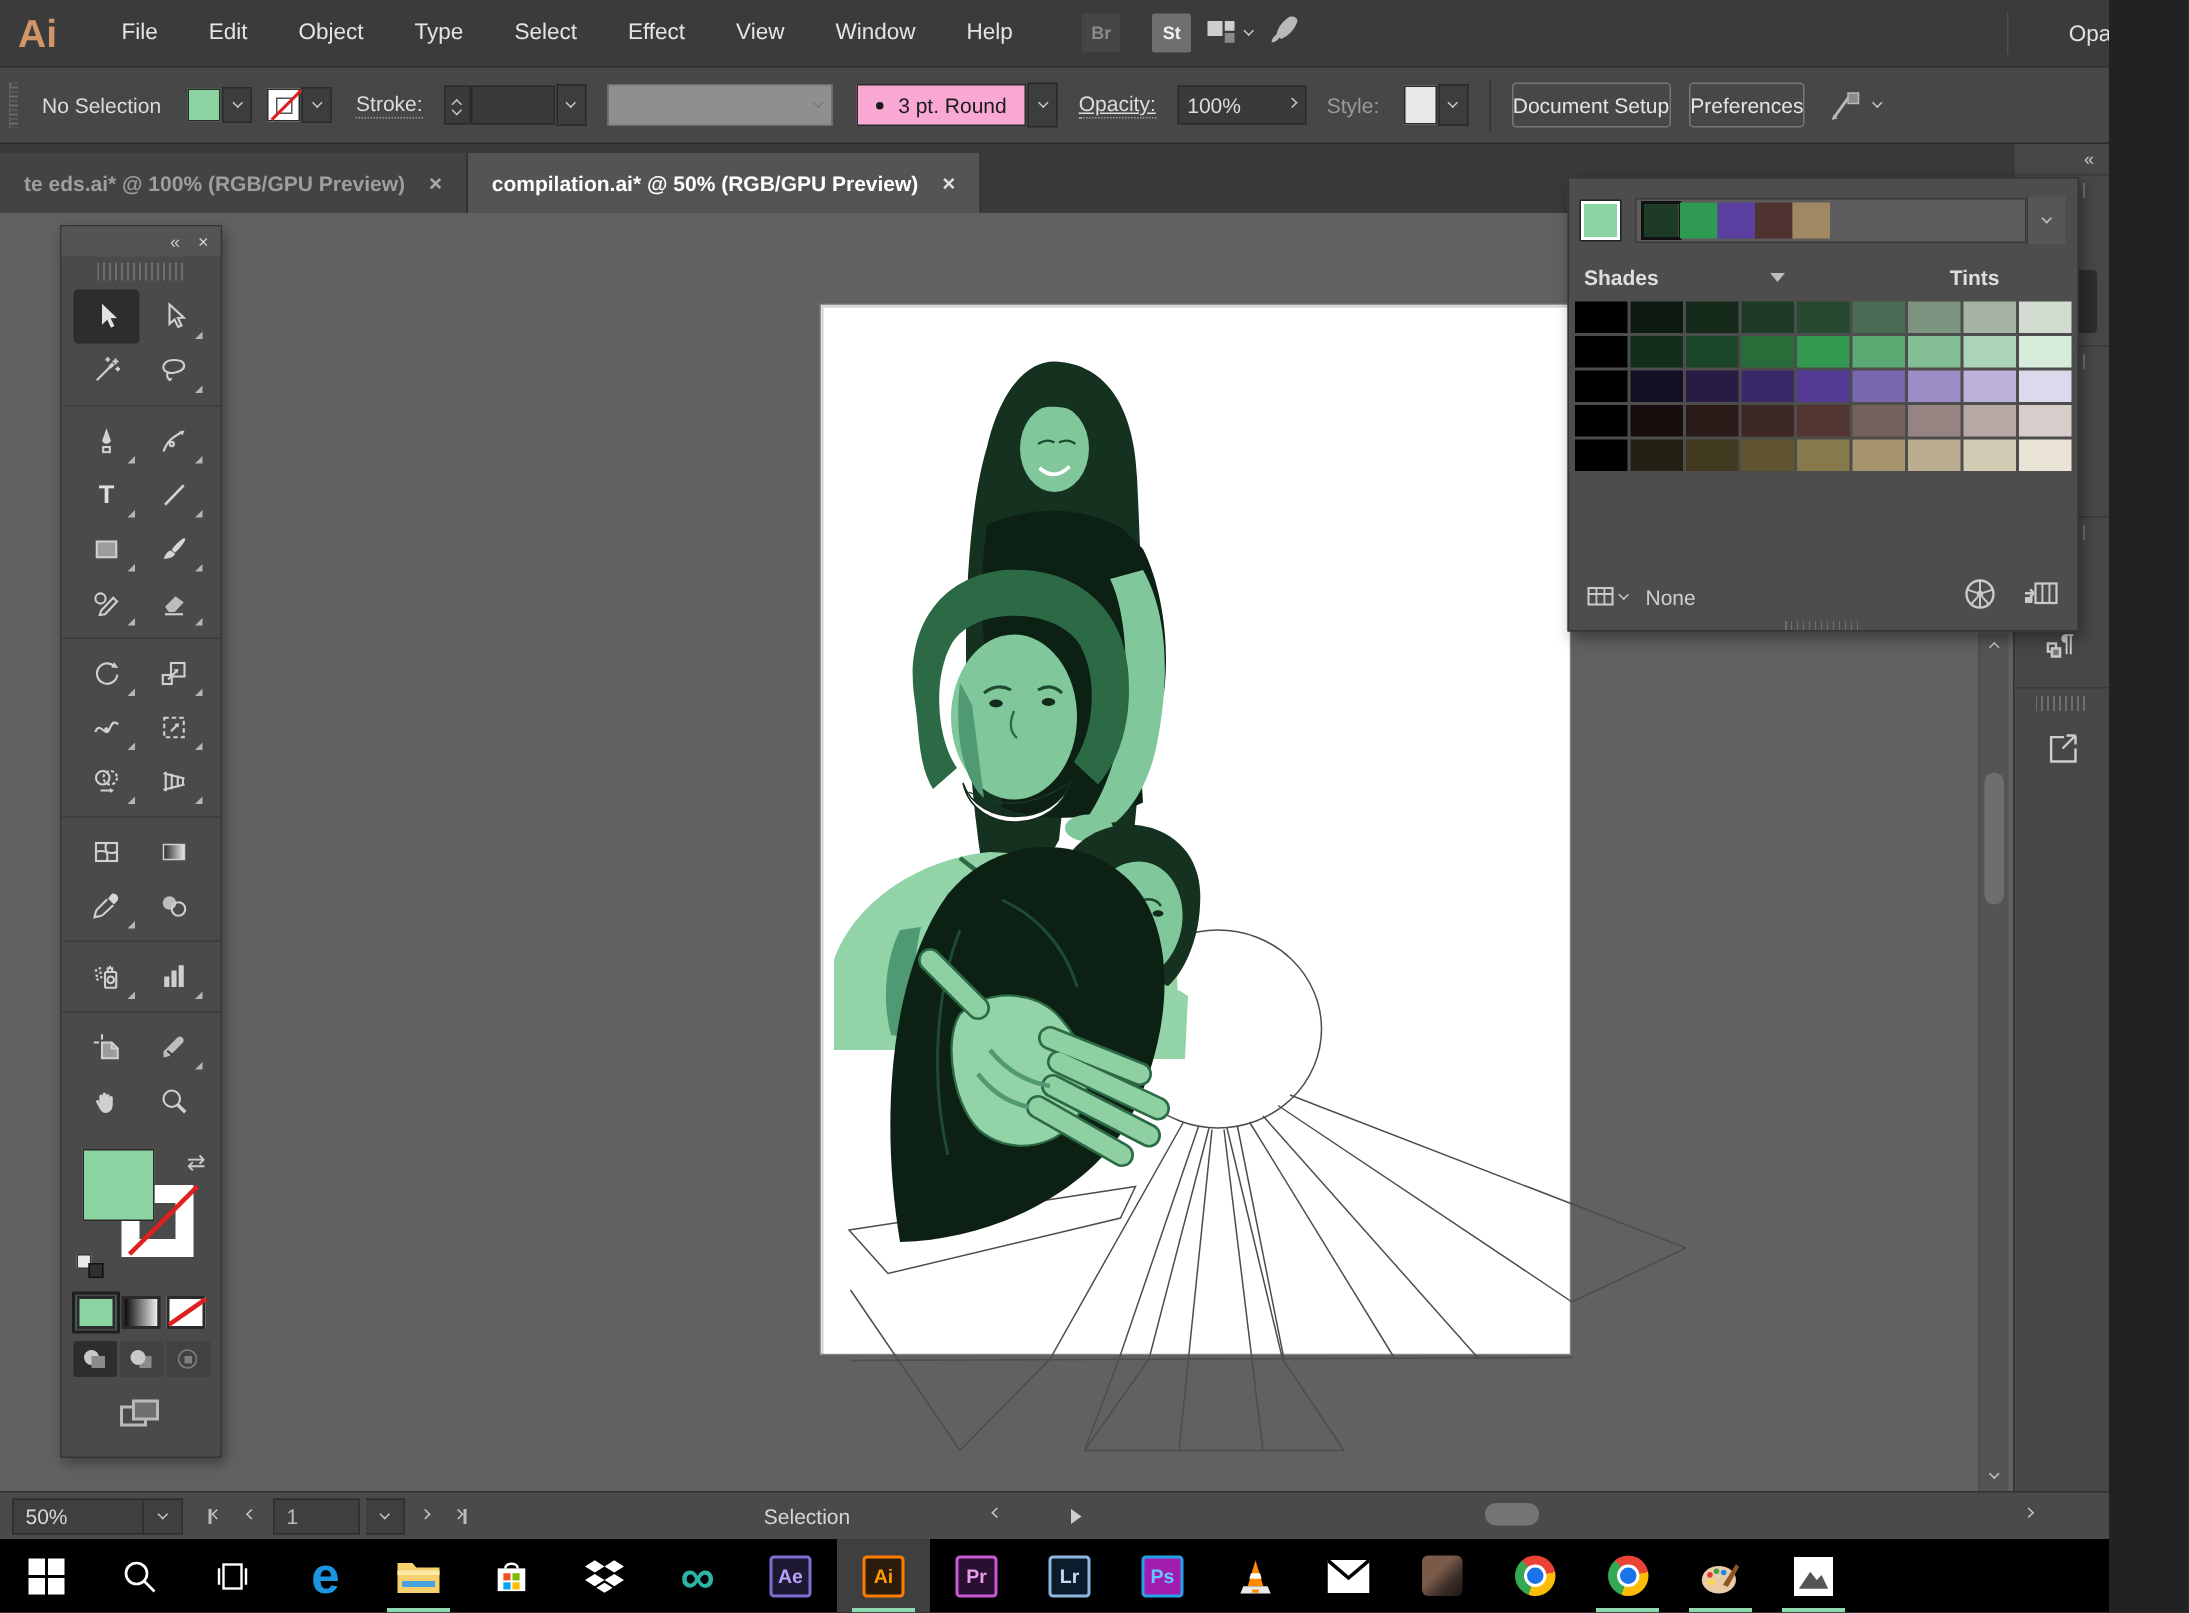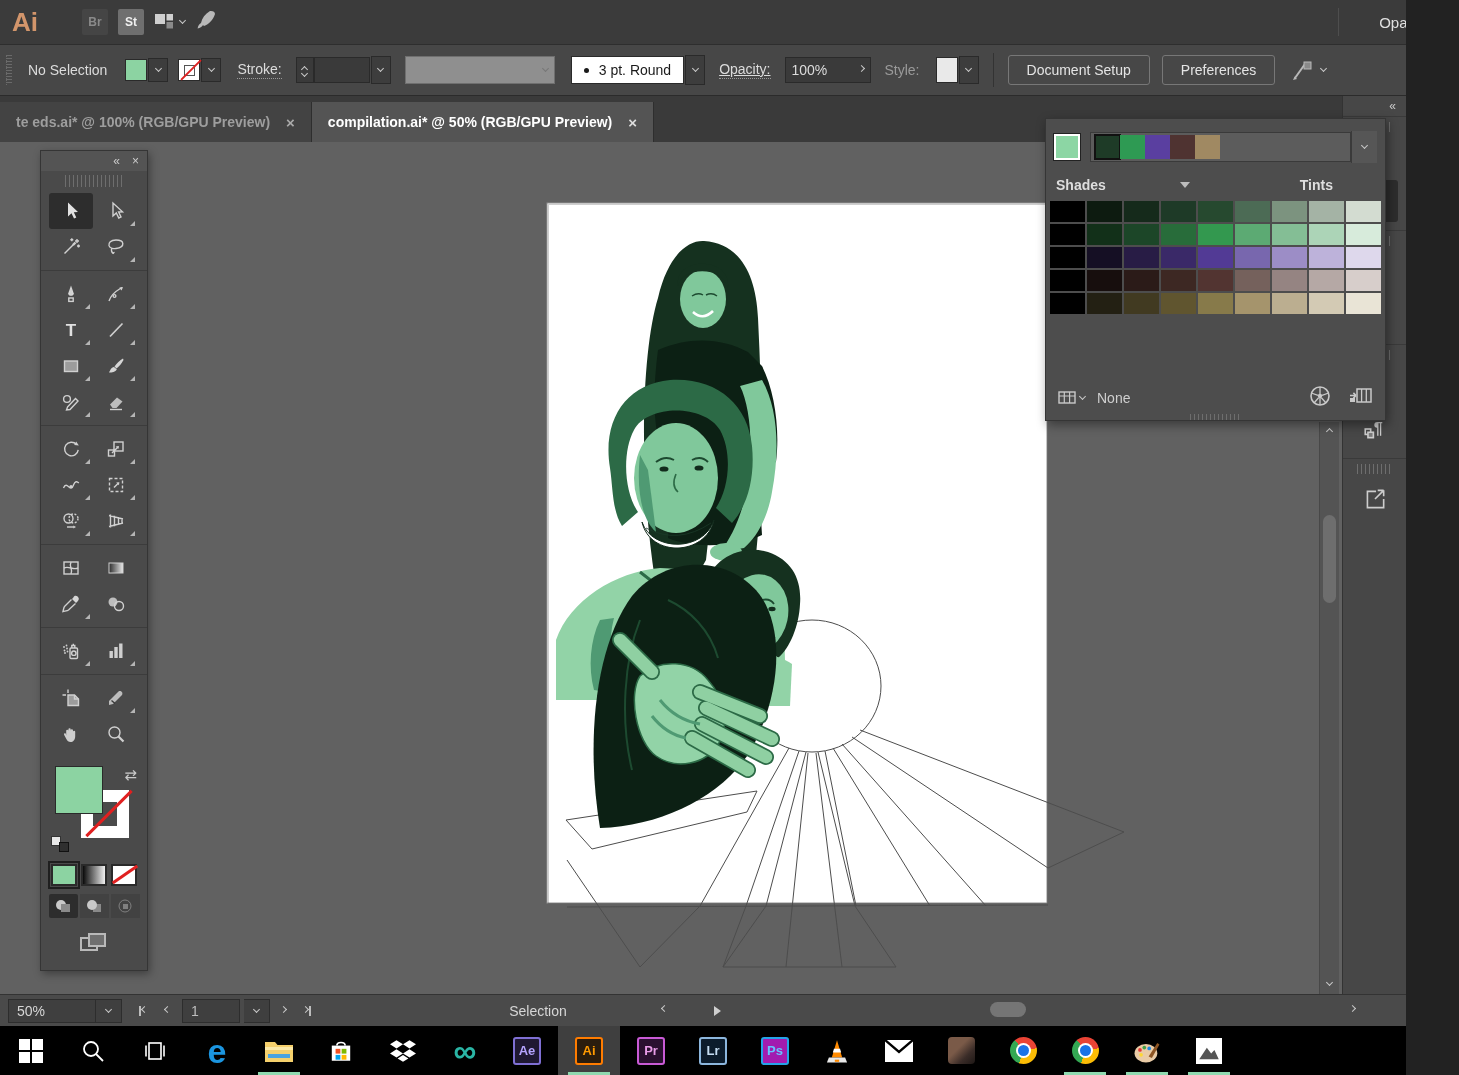--- a/index.html
+++ b/index.html
@@ -5,21 +5,21 @@
   html,body{margin:0;padding:0;background:#222;}
   *{box-sizing:border-box;font-family:"Liberation Sans",sans-serif;-webkit-font-smoothing:antialiased;}
   #app{position:relative;width:1406px;height:1075px;overflow:hidden;background:#616161;}
 
   
   .menubar{position:absolute;left:0;top:0;width:1459px;height:44px;background:#3b3b3b;display:flex;align-items:center;z-index:20;}
   .ai-logo{font-size:26px;font-weight:bold;color:#d2956b;margin:0 26px 0 12px;}
   .menu-items{display:flex;gap:0;}
   .menu-item{color:#e4e4e4;font-size:15px;padding:0 17px;line-height:44px;cursor:default;}
   .mb-right{display:flex;align-items:center;gap:10px;margin-left:18px;}
-  .mb-chip{width:26px;height:26px;display:flex;align-items:center;justify-content:center;font-size:12px;font-weight:bold;border-radius:2px;}
+  .mb-chip{width:26px;height:26px;display:flex;align-items:center;justify-content:center;font-size:12px;font-weight:bold;border-radius:2px;margin-left:11px;}
   .chip-br{background:#454545;color:#8a8a8a;}
   .chip-st{background:#6f6f6f;color:#f0f0f0;}
   .mb-far-right{position:absolute;right:14px;top:0;height:44px;display:flex;align-items:center;gap:8px;color:#e0e0e0;font-size:15px;}
   .mb-divider{position:absolute;right:120px;top:8px;height:28px;width:1px;background:#4e4e4e;}
 
   
   .chev{display:inline-block;width:7px;height:7px;border-right:2px solid #c9c9c9;border-bottom:2px solid #c9c9c9;transform:rotate(45deg);margin-top:-3px;}
   .chev.sm{width:5px;height:5px;border-width:1.5px;}
   .chev.up{transform:rotate(-135deg);margin-top:3px;}
   .chev.left{transform:rotate(135deg);}
@@ -33,26 +33,26 @@
   .cb-label.dim{color:#9a9a9a;}
   .swatch-btn{display:flex;align-items:center;margin-left:10px;}
   .swatch-box{width:22px;height:22px;border:1px solid #2a2a2a;position:relative;background:#fff;}
   .swatch-none:after{content:'';position:absolute;left:-2px;top:9px;width:28px;height:2px;background:#d22;transform:rotate(-45deg);}
   .swatch-none:before{content:'';position:absolute;left:5px;top:5px;width:9px;height:9px;border:1px solid #555;}
   .dd-btn{width:20px;height:24px;background:#3d3d3d;border:1px solid #2a2a2a;display:flex;align-items:center;justify-content:center;margin-left:1px;}
   .stepper{width:18px;height:26px;background:#3a3a3a;border:1px solid #2a2a2a;display:flex;flex-direction:column;align-items:center;justify-content:center;gap:2px;margin-left:6px;}
   .field-dark{height:26px;background:#3a3a3a;border:1px solid #2a2a2a;display:flex;align-items:center;padding:0 6px;color:#ddd;}
   .combo-disabled{width:150px;height:28px;background:#8f8f8f;border:1px solid #6f6f6f;display:flex;align-items:center;justify-content:flex-end;padding:0 6px;margin-left:14px;}
   .combo-disabled .chev{border-color:#777;}
-  .brush-combo{height:28px;background:#ffffff;border:1px solid #2a2a2a;color:#1a1a1a;display:flex;align-items:center;gap:10px;padding:3px 12px;margin-left:16px;font-size:14px;}
+  .brush-combo{height:28px;background:#f9a8d4;border:1px solid #2a2a2a;color:#1a1a1a;display:flex;align-items:center;gap:10px;padding:3px 12px;margin-left:16px;font-size:14px;}
   .brush-dot{width:5px;height:5px;border-radius:50%;background:#1a1a1a;}
   .opacity-field{width:86px;height:26px;background:#3a3a3a;border:1px solid #2a2a2a;display:flex;align-items:center;justify-content:space-between;padding:0 6px;margin-left:6px;}
   .style-swatch{width:22px;height:26px;background:#e9e9e9;border:1px solid #2a2a2a;margin-left:8px;}
   .cb-sep{width:1px;height:34px;background:#333;margin:0 14px;}
-  .cb-button{height:30px;border:1px solid #777;border-radius:3px;background:#474747;color:#e4e4e4;display:flex;align-items:center;padding:0 18px;margin-right:12px;font-size:14px;}
+  .cb-button{height:30px;border:1px solid #777;border-radius:3px;background:#474747;color:#e4e4e4;display:flex;align-items:center;padding:0 0;margin-right:12px;font-size:14px;}
 
   
   .tabbar{position:absolute;left:0;top:96px;width:1459px;height:46px;background:#3a3a3a;display:flex;align-items:flex-end;z-index:15;}
   .doc-tab{height:40px;display:flex;align-items:center;gap:16px;padding:0 16px;background:#434343;color:#9e9e9e;font-size:14px;font-weight:bold;border-right:1px solid #2e2e2e;}
   .doc-tab.active{background:#545454;color:#fff;}
   .tab-close{font-size:15px;color:#aaa;cursor:default;}
   .doc-tab.active .tab-close{color:#ddd;}
 
   
   .canvas-wrap{position:absolute;left:0;top:142px;width:1459px;height:852px;background:#616161;z-index:1;}
@@ -251,20 +251,31 @@
           <path d="M692 738 L748 770"></path>
           <path d="M652 672 L620 640"></path>
         </g>
         <path d="M660 700 q16 20 40 24 M652 716 q14 18 34 22" stroke="#4f9a73" stroke-width="3" fill="none"></path>
       </g>
     </svg>
   </div>
 
   <div class="menubar">
     <span class="ai-logo">Ai</span>
+    <div class="menu-items" id="menu-items">
+        <span class="menu-item">File</span>
+        <span class="menu-item">Edit</span>
+        <span class="menu-item">Object</span>
+        <span class="menu-item">Type</span>
+        <span class="menu-item">Select</span>
+        <span class="menu-item">Effect</span>
+        <span class="menu-item">View</span>
+        <span class="menu-item">Window</span>
+        <span class="menu-item">Help</span>
+      </div>
     <div class="mb-right">
       <span class="mb-chip chip-br">Br</span>
       <span class="mb-chip chip-st">St</span>
       <span style="display:flex;align-items:center;gap:6px;">
         <svg width="20" height="18" viewBox="0 0 20 18">
             <rect x="1" y="1" width="10" height="10" fill="#cfcfcf"></rect>
             <rect x="12.5" y="1" width="6.5" height="6.5" fill="#cfcfcf"></rect>
             <rect x="12.5" y="9" width="6.5" height="6.5" fill="#8a8a8a"></rect>
           </svg>
         <span class="chev sm"></span>

